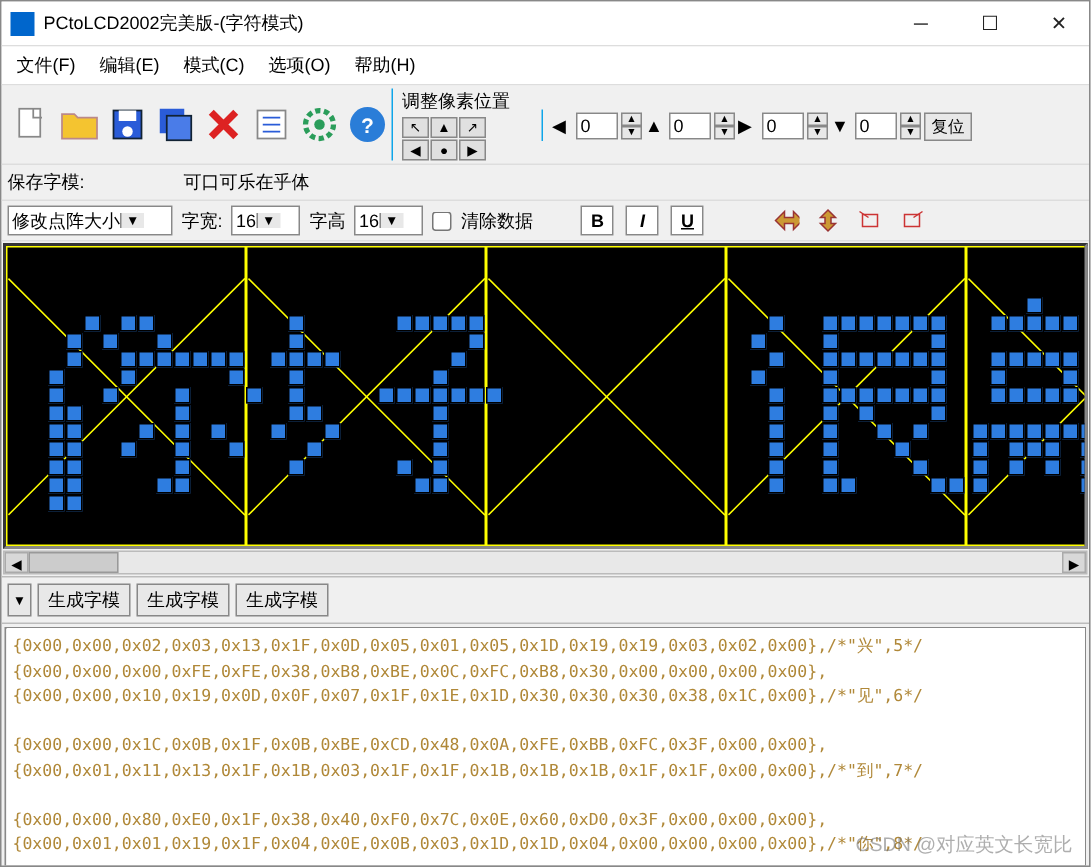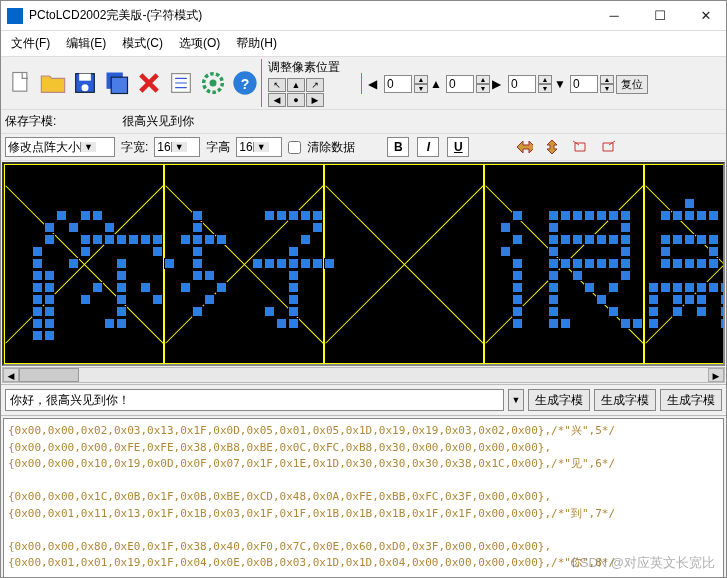--- a/index.html
+++ b/index.html
@@ -162,21 +162,21 @@
             <div class="spin-btn">▼</div>
           </div>
         </div>
       <span class="lock-btn">复位</span>
     </div>
   </div>
 </div>
 
 <div class="font-row">
   <span>保存字模:</span>
-  <span style="margin-left:60px">很高兴见到你</span>
+  <span style="margin-left:60px">可口可乐在乎体</span>
 </div>
 <div class="font-row">
   <div class="combo" style="width:110px">
       <span>修改点阵大小</span>
       <span class="combo-arrow">▼</span>
     </div>
   <span>字宽:</span>
   <div class="combo" style="width:46px">
       <span>16</span>
       <span class="combo-arrow">▼</span>
@@ -392,23 +392,20 @@
 </div>
 <div class="scrollbar-h">
   <div class="scroll-arrow">◀</div>
   <div class="scroll-track">
       <div class="scroll-thumb"></div>
     </div>
   <div class="scroll-arrow">▶</div>
 </div>
 
 <div class="input-row">
-  <div class="text-input">
-      <span>你好，很高兴见到你！</span>
-    </div>
   <span class="combo-arrow" style="height:22px;line-height:20px;border:1px solid #888">▼</span>
   <button class="btn">生成字模</button>
   <button class="btn">生成字模</button>
   <button class="btn">生成字模</button>
 </div>
 
 <div class="output" id="output">{0x00,0x00,0x02,0x03,0x13,0x1F,0x0D,0x05,0x01,0x05,0x1D,0x19,0x19,0x03,0x02,0x00},/*"兴",5*/<br>{0x00,0x00,0x00,0xFE,0xFE,0x38,0xB8,0xBE,0x0C,0xFC,0xB8,0x30,0x00,0x00,0x00,0x00},<br>{0x00,0x00,0x10,0x19,0x0D,0x0F,0x07,0x1F,0x1E,0x1D,0x30,0x30,0x30,0x38,0x1C,0x00},/*"见",6*/<br>&nbsp;<br>{0x00,0x00,0x1C,0x0B,0x1F,0x0B,0xBE,0xCD,0x48,0x0A,0xFE,0xBB,0xFC,0x3F,0x00,0x00},<br>{0x00,0x01,0x11,0x13,0x1F,0x1B,0x03,0x1F,0x1F,0x1B,0x1B,0x1B,0x1F,0x1F,0x00,0x00},/*"到",7*/<br>&nbsp;<br>{0x00,0x00,0x80,0xE0,0x1F,0x38,0x40,0xF0,0x7C,0x0E,0x60,0xD0,0x3F,0x00,0x00,0x00},<br>{0x00,0x01,0x01,0x19,0x1F,0x04,0x0E,0x0B,0x03,0x1D,0x1D,0x04,0x00,0x00,0x00,0x00},/*"你",8*/<br>&nbsp;<br>{0x00,0x00,0x00,0xFE,0xFE,0x00,0x00,0x00,0x00,0x00,0x00,0x00,0x00,0x00,0x00,0x00},<br>{0x00,0x00,0x00,0x19,0x1B,0x00,0x00,0x00,0x00,0x00,0x00,0x00,0x00,0x00,0x00,0x00},/*"！",9*/</div>
 
 <div class="watermark">CSDN @对应英文长宽比</div>
 

